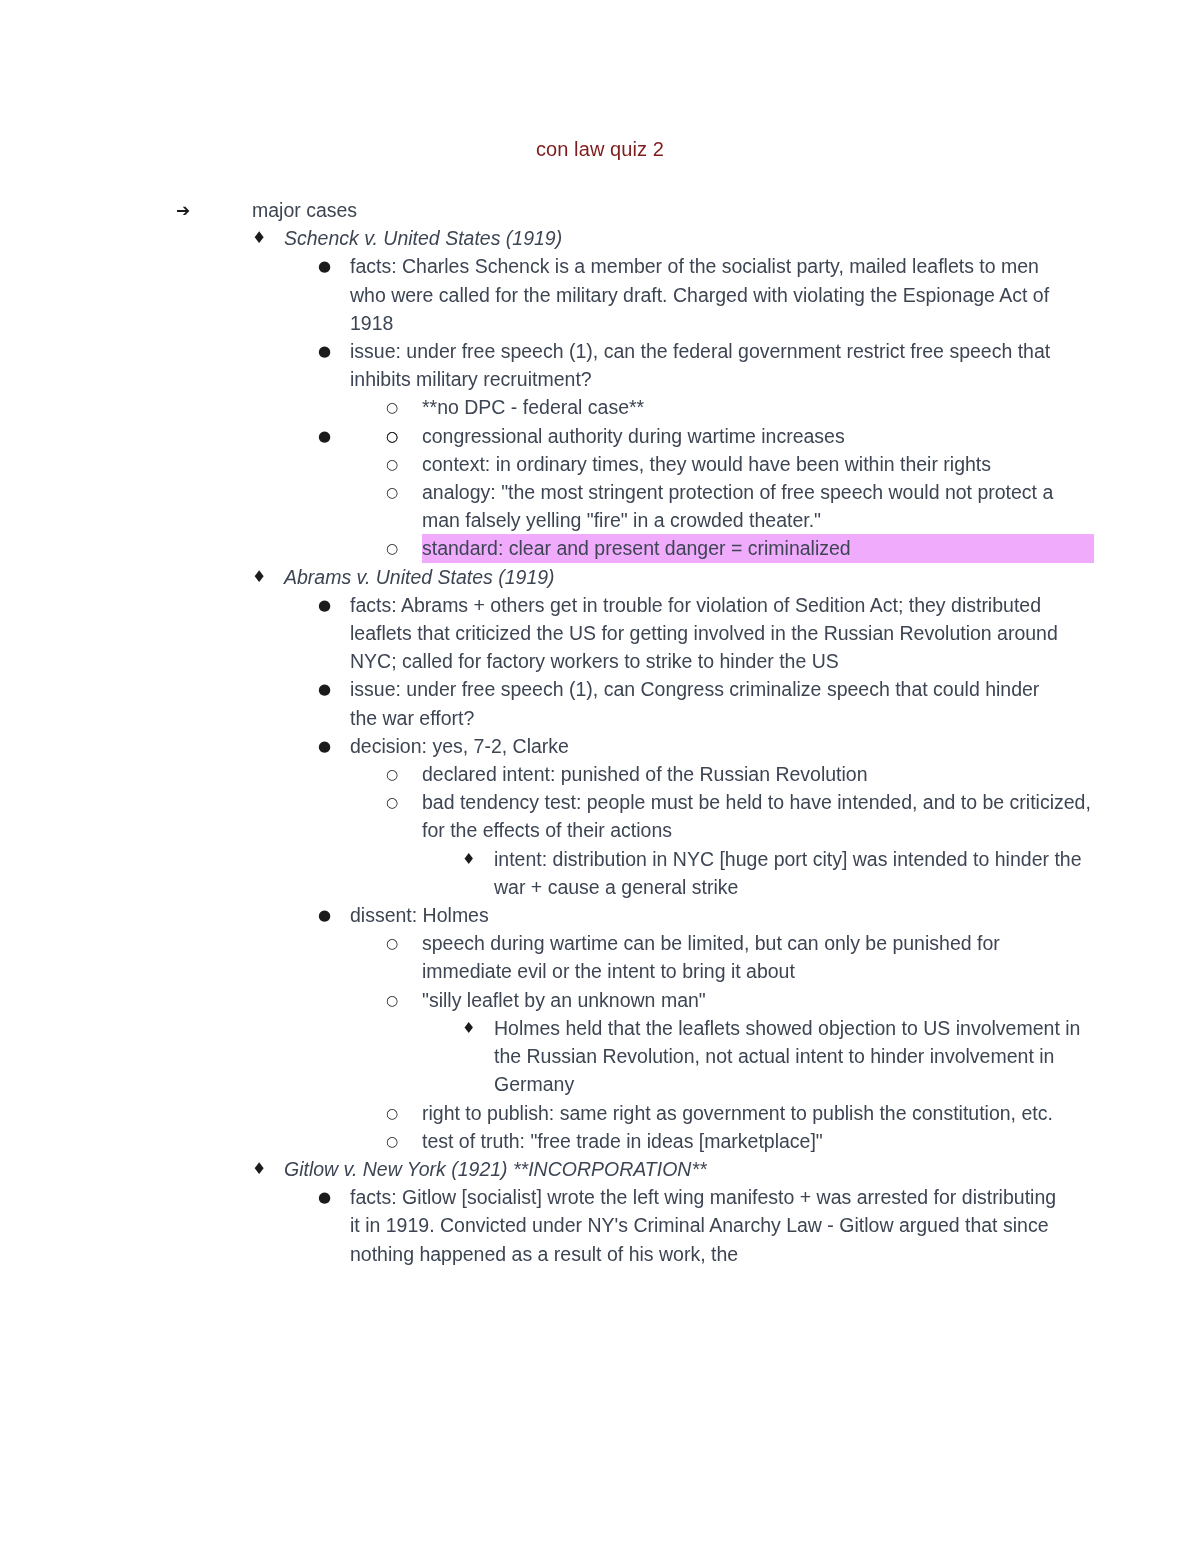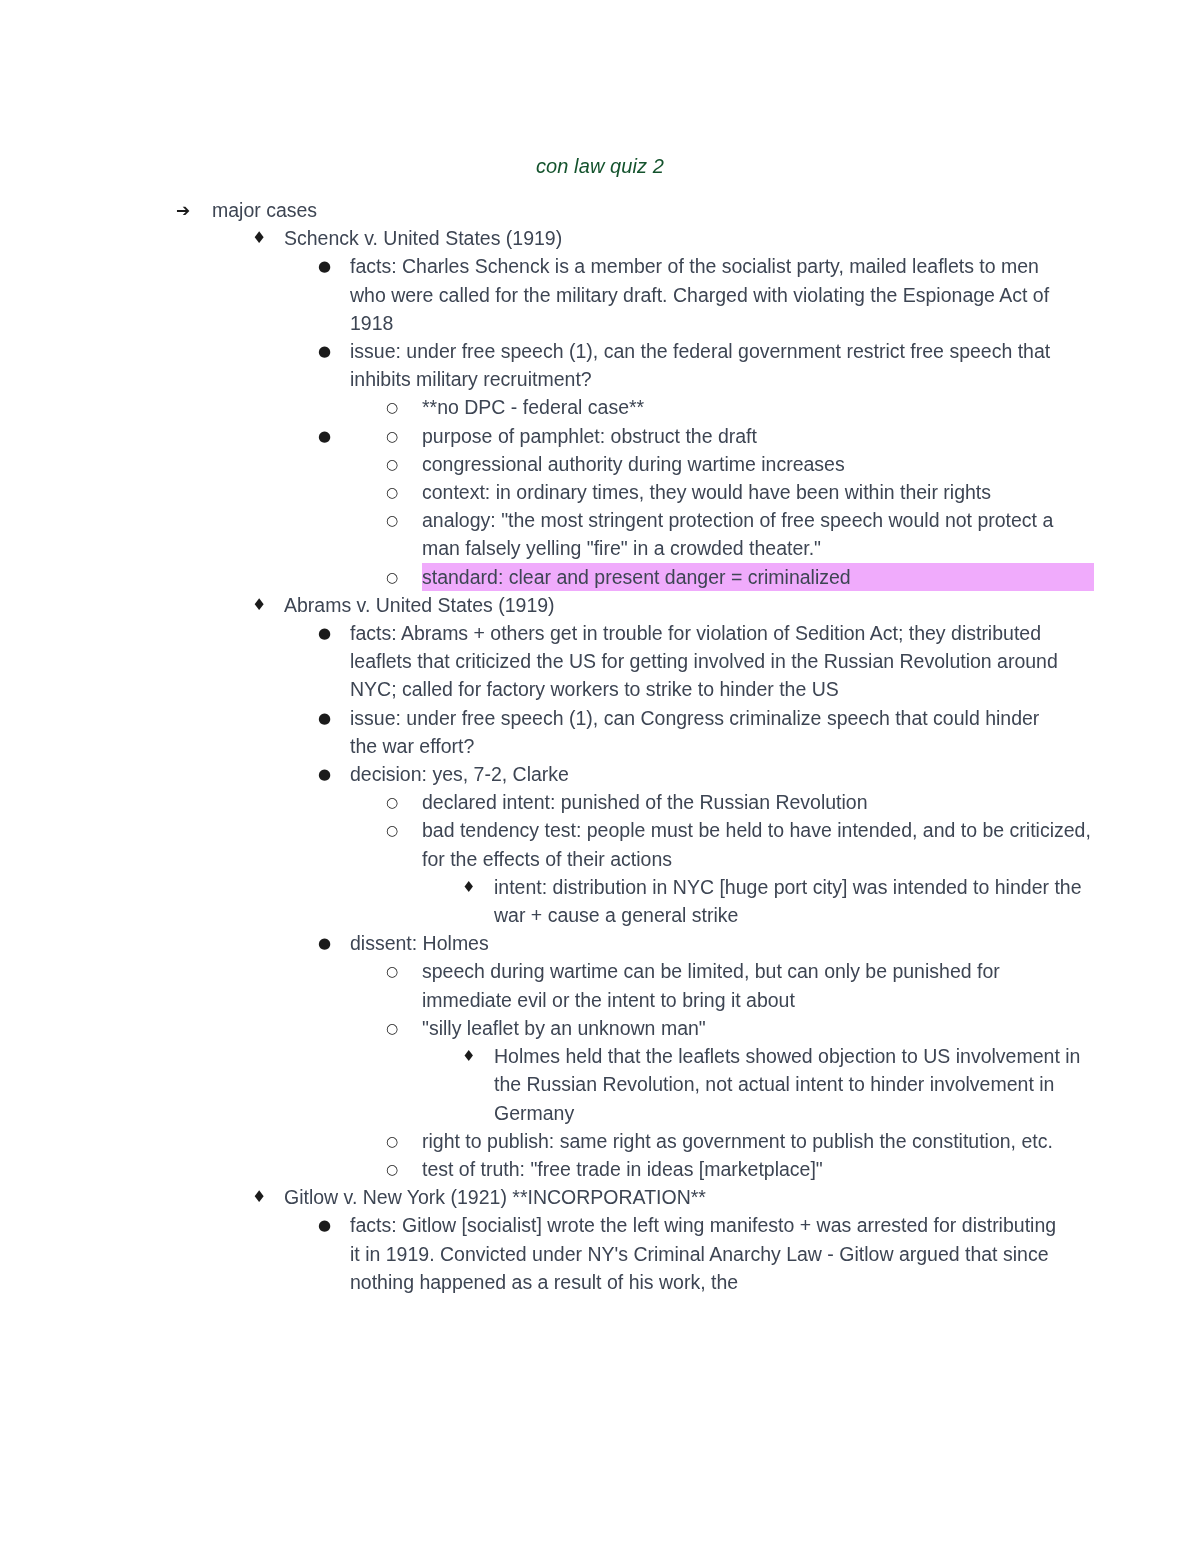--- a/index.html
+++ b/index.html
@@ -16,25 +16,23 @@
     font-family: "Liberation Sans", sans-serif;
     color: #3d4553;
     overflow: hidden;
   }
   .doc-title {
     position: absolute;
     top: 138px;
     left: 0;
     width: 1200px;
     text-align: center;
-    font-style: italic;
     font-size: 20px;
-    color: #14532d;
+    color: #7f1d1d;
     letter-spacing: 0.1px;
-    margin-top: 17px;
   }
   .outline {
     position: absolute;
     top: 196px;
     left: 0;
     width: 1200px;
   }
   .node {
     position: relative;
     display: block;
@@ -55,35 +53,36 @@
   }
   .txt {
     display: block;
   }
   .hl .txt {
     background: #f0abfc;
     box-decoration-break: clone;
     -webkit-box-decoration-break: clone;
   }
   .italic .txt {
+    font-style: italic;
   }
 
   
   .lvl1 { margin-left: 176px; padding-left: 36px; }
   .lvl1 .bullet { font-size: 17px; }
   .lvl2 { margin-left: 252px; padding-left: 32px; }
   .lvl2 .bullet { font-size: 16px; }
   .lvl3 { margin-left: 318px; padding-left: 32px; }
   .lvl3 .bullet { font-size: 15px; }
   .lvl4 { margin-left: 386px; padding-left: 36px; }
   .lvl4 .bullet { font-size: 14px; }
   .lvl5 { margin-left: 462px; padding-left: 32px; }
   .lvl5 .bullet { font-size: 15px; }
 
-  .w-lvl1 { max-width: 880px; }
+  .w-lvl1 { max-width: 880px; margin-left: 40px; }
   .w-lvl2 { max-width: 820px; }
   .w-lvl3 { max-width: 708px; }
   .w-lvl4 { max-width: 672px; }
   .w-lvl5 { max-width: 590px; }
 </style>
 </head>
 <body>
 
 <div class="page">
 
@@ -108,21 +107,20 @@
       </div>
       <div class="node lvl4">
         <span class="bullet">○</span>
         <span class="txt w-lvl4">**no DPC - federal case**</span>
       </div>
       <div class="node lvl3">
         <span class="bullet">●</span>
       </div>
       <div class="node lvl4">
         <span class="bullet">○</span>
-        <span class="txt w-lvl4">purpose of pamphlet: obstruct the draft</span>
       </div>
       <div class="node lvl4">
         <span class="bullet">○</span>
         <span class="txt w-lvl4">congressional authority during wartime increases</span>
       </div>
       <div class="node lvl4">
         <span class="bullet">○</span>
         <span class="txt w-lvl4">context: in ordinary times, they would have been within their rights</span>
       </div>
       <div class="node lvl4">

